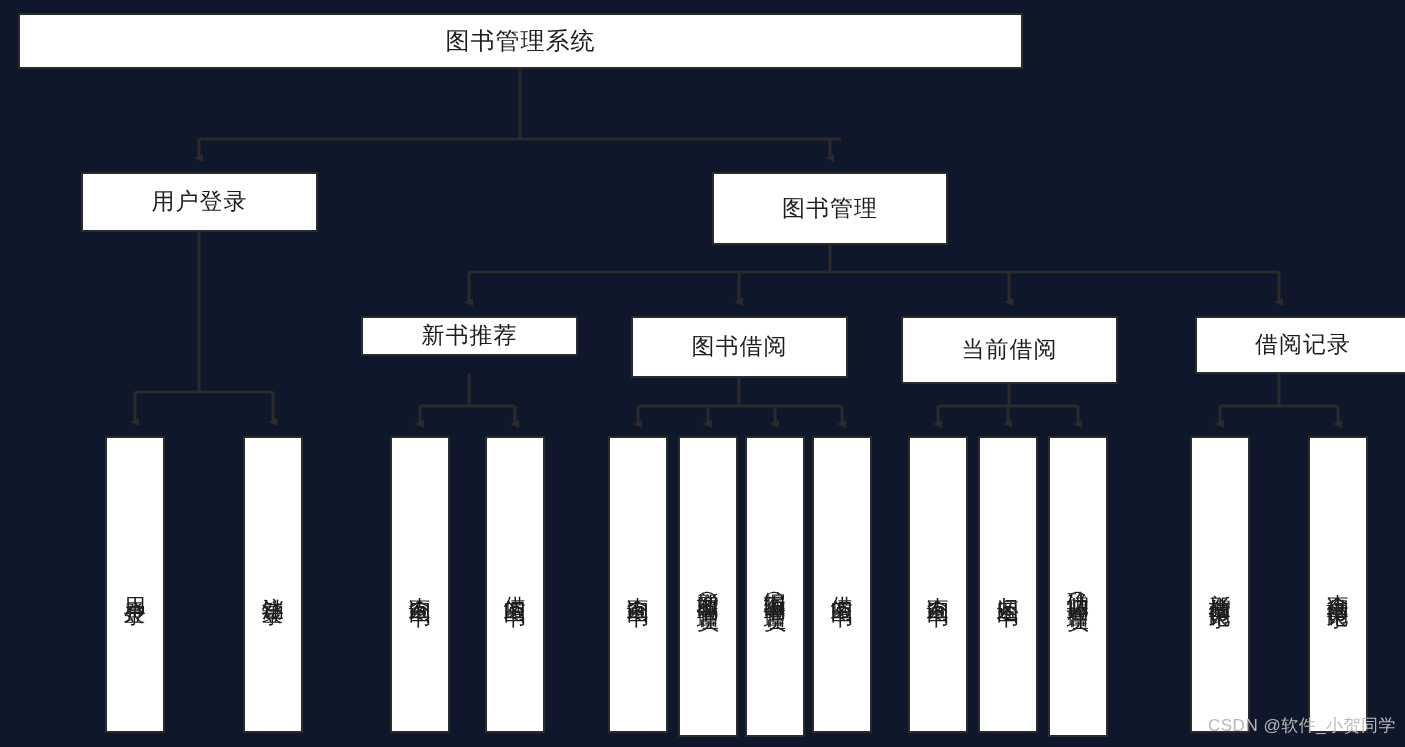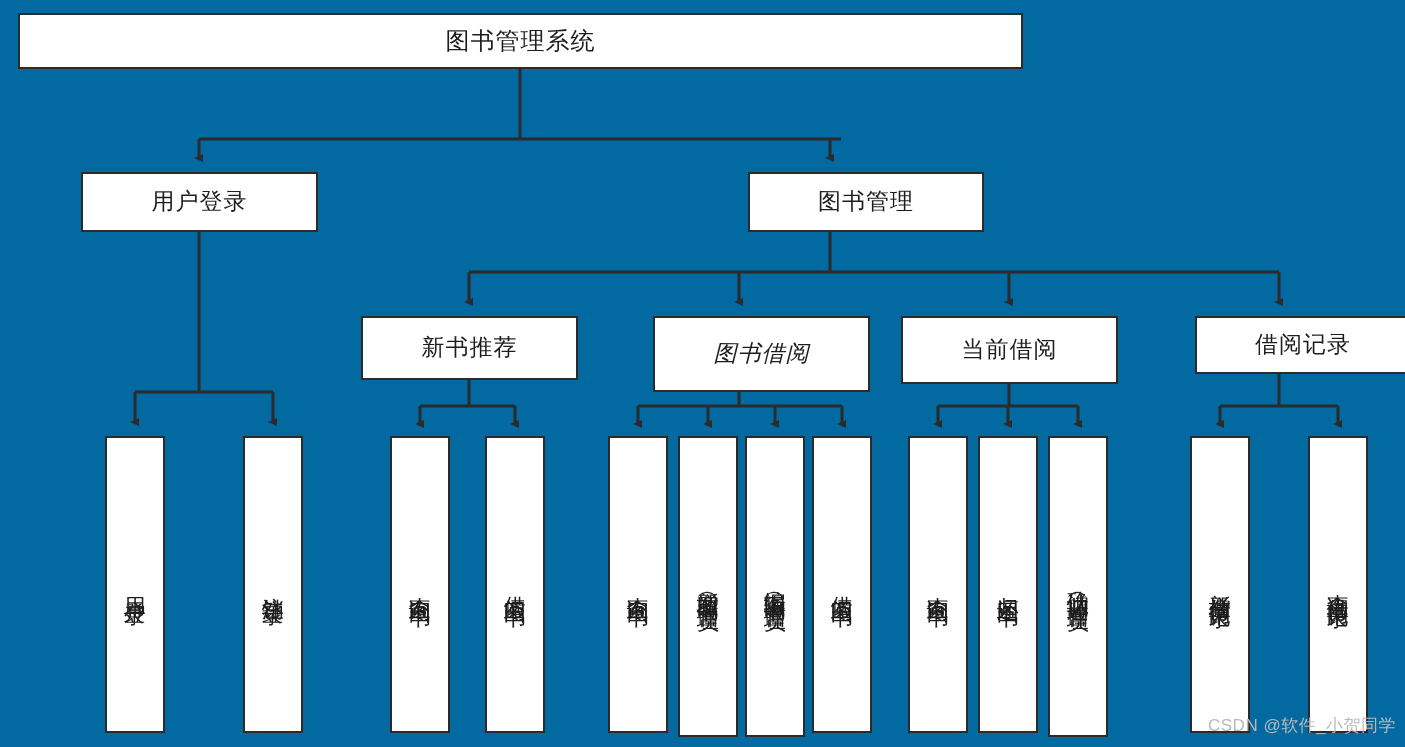--- a/index.html
+++ b/index.html
@@ -7,21 +7,21 @@
     padding: 0;
     background: #ffffff;
   }
   body {
     font-family: "Liberation Sans", "DejaVu Sans", sans-serif;
   }
   #canvas {
     position: relative;
     width: 1405px;
     height: 747px;
-    background: #0369a1;
+    background: #0f172a;
     overflow: hidden;
   }
   svg.connectors {
     position: absolute;
     left: 0;
     top: 0;
     width: 1405px;
     height: 747px;
     pointer-events: none;
   }
@@ -114,24 +114,24 @@
       <path d="M1279,374 L1279,406"></path>
       <path d="M1220,406 L1338,406"></path>
       <path d="M1220,406 L1220,424" marker-end="url(#arrow)"></path>
       <path d="M1338,406 L1338,424" marker-end="url(#arrow)"></path>
     </g>
   </svg>
 
   <div class="node root horiz" id="node-root" style="left: 18px; top: 13px; width: 1005px; height: 56px;">图书管理系统</div>
 
   <div class="node horiz" style="left: 81px; top: 172px; width: 237px; height: 60px;">用户登录</div>
-  <div class="node horiz" style="left: 712px; top: 172px; width: 236px; height: 60px; margin-left: 36px;">图书管理</div>
+  <div class="node horiz" style="left: 712px; top: 172px; width: 236px; height: 73px;">图书管理</div>
 
-  <div class="node horiz" style="left: 361px; top: 316px; width: 217px; height: 64px;">新书推荐</div>
-  <div class="node horiz" style="left: 653px; top: 316px; width: 217px; height: 76px; font-style: italic;">图书借阅</div>
+  <div class="node horiz" style="left: 361px; top: 316px; width: 217px; height: 40px;">新书推荐</div>
+  <div class="node horiz" style="left: 631px; top: 316px; width: 217px; height: 62px;">图书借阅</div>
   <div class="node horiz" style="left: 901px; top: 316px; width: 217px; height: 68px;">当前借阅</div>
   <div class="node horiz" style="left: 1171px; top: 316px; width: 216px; height: 58px; margin-left: 24px;">借阅记录</div>
 
   <div class="node leaf" style="left: 105px; top: 436px; width: 60px; height: 297px;">
     <span class="vtext">用户登录</span>
   </div>
   <div class="node leaf" style="left: 243px; top: 436px; width: 60px; height: 297px;">
     <span class="vtext">注销登录</span>
   </div>
   <div class="node leaf" style="left: 390px; top: 436px; width: 60px; height: 297px;">

